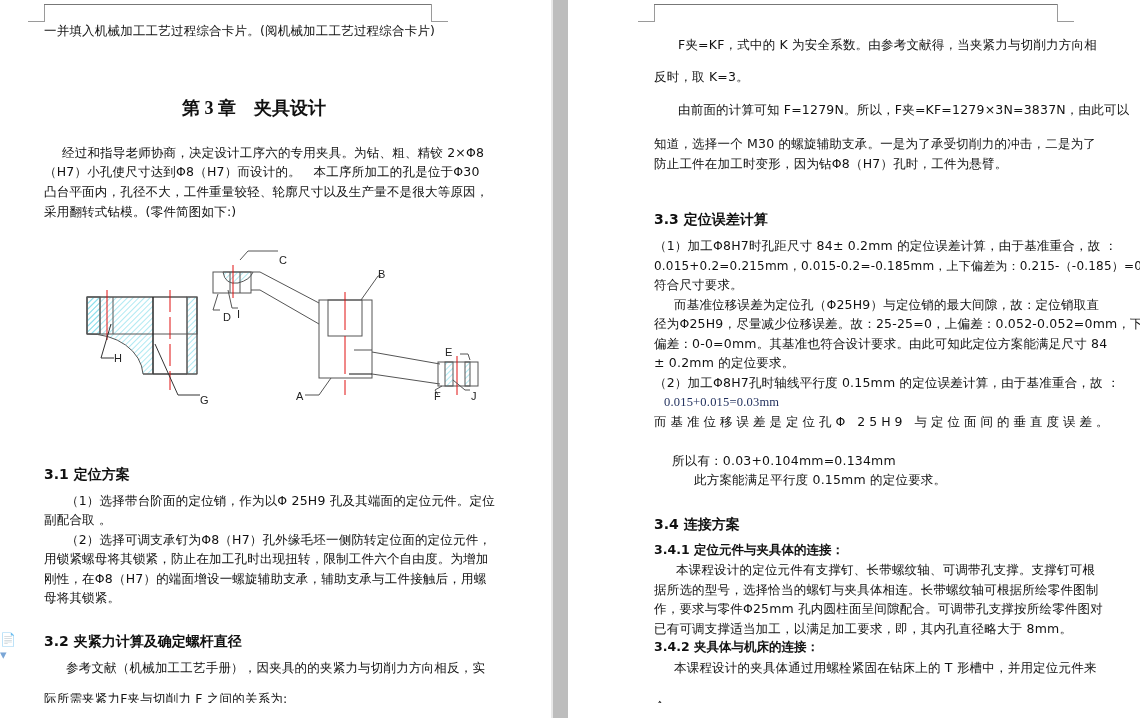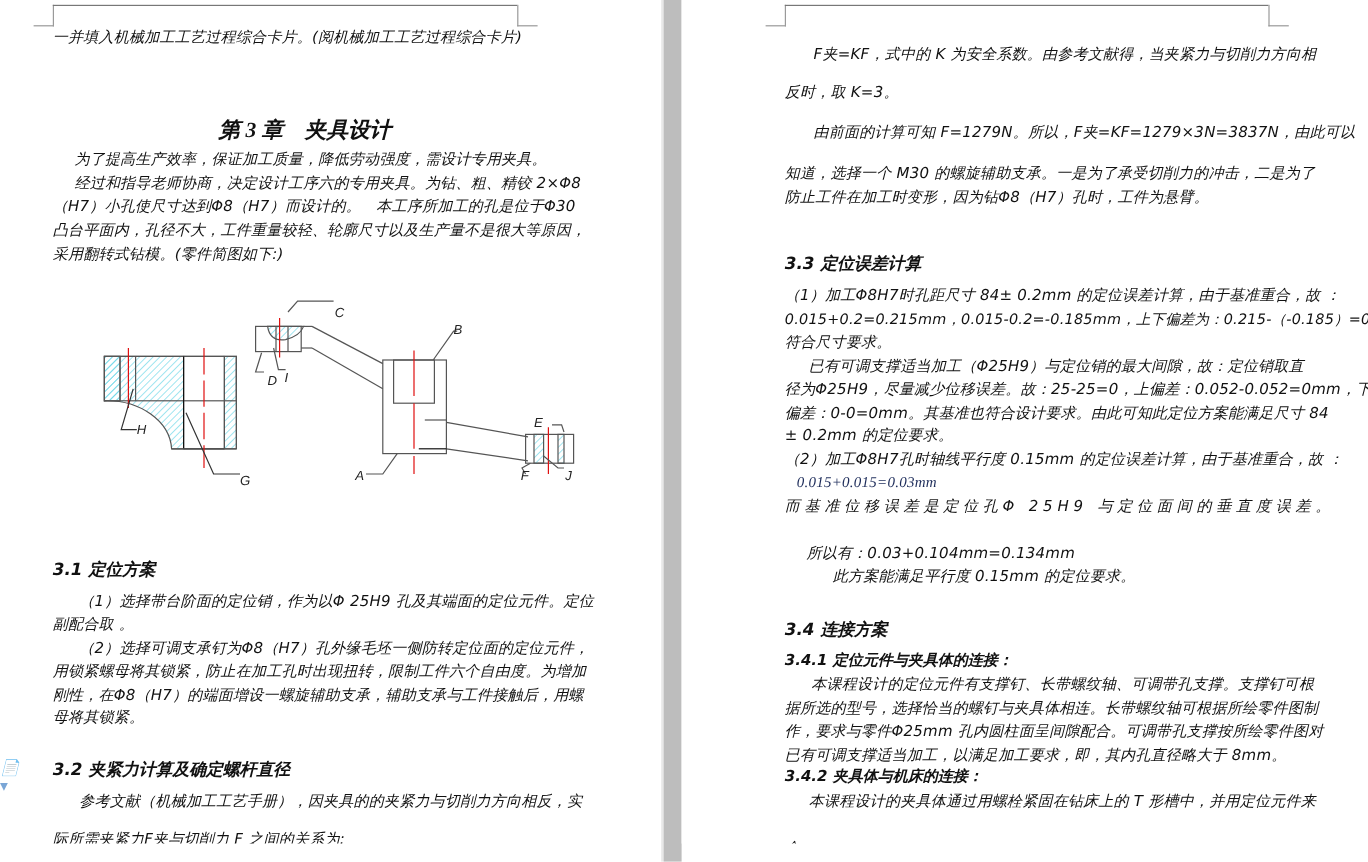--- a/index.html
+++ b/index.html
@@ -1,18 +1,18 @@
 <!DOCTYPE html>
 <html><head>
 <meta charset="utf-8">
 <style>
   html, body { margin:0; padding:0; }
   body { width:1140px; height:718px; overflow:hidden; background:#ffffff; position:relative;
          font-family:"DejaVu Sans","Liberation Sans",sans-serif; color:#111; }
-  .page { position:absolute; top:0; height:703px; background:#fff; overflow:hidden;font-style:italic; }
+  .page { position:absolute; top:0; height:703px; background:#fff; overflow:hidden; }
   #page-left { left:0; width:553px; }
   #page-right { left:568px; width:572px; }
   .gutter { position:absolute; left:553px; top:0; width:15px; height:718px; background:#bdbdbd; }
   .gutter-edge { position:absolute; left:551px; top:0; width:2px; height:718px; background:#e8e8e8; }
   .corner { position:absolute; border-color:#9a9a9a; border-style:solid; width:0; height:0; }
   .line { position:absolute; white-space:nowrap; font-size:12.5px; line-height:18px; letter-spacing:0.2px; }
   .num { font-family:"Liberation Serif","DejaVu Serif",serif; color:#1d2c5a; }
   .chapter { position:absolute; font-family:"Liberation Serif","DejaVu Serif",serif; font-weight:bold; font-size:18px; }
   .h2 { position:absolute; font-weight:bold; font-size:14px; white-space:nowrap; }
   .h3 { position:absolute; font-weight:bold; font-size:12.5px; white-space:nowrap; }
@@ -24,21 +24,20 @@
 <div class="page" id="page-left">
 
   <div class="corner" style="left:28px;top:4px;width:16px;height:17px;border-width:0 1px 1px 0;"></div>
   <div class="corner" style="left:44px;top:4px;width:387px;height:0;border-width:1px 0 0 0;border-color:#777;"></div>
   <div class="corner" style="left:431px;top:4px;width:16px;height:17px;border-width:0 0 1px 1px;"></div>
 
   <div class="line" style="left:44px;top:22px;">一并填入机械加工工艺过程综合卡片。(阅机械加工工艺过程综合卡片)</div>
 
   <div class="chapter" style="left:182px;top:96px;">第 3 章　夹具设计</div>
 
-  <div class="line" style="left:62px;top:124px;">为了提高生产效率，保证加工质量，降低劳动强度，需设计专用夹具。</div>
   <div class="line" style="left:62px;top:144px;">经过和指导老师协商，决定设计工序六的专用夹具。为钻、粗、精铰 2×Φ8</div>
   <div class="line" style="left:44px;top:163px;">（H7）小孔使尺寸达到Φ8（H7）而设计的。　本工序所加工的孔是位于Φ30</div>
   <div class="line" style="left:44px;top:183px;">凸台平面内，孔径不大，工件重量较轻、轮廓尺寸以及生产量不是很大等原因，</div>
   <div class="line" style="left:44px;top:203px;">采用翻转式钻模。(零件简图如下:)</div>
 
   <svg style="position:absolute;left:60px;top:240px;" width="440" height="180" viewBox="0 0 440 180">
     <defs>
       <pattern id="hatch" width="4" height="4" patternUnits="userSpaceOnUse" patternTransform="rotate(45)">
         <line x1="0" y1="0" x2="0" y2="4" stroke="#5fd3e6" stroke-width="1"></line>
       </pattern>
@@ -134,21 +133,21 @@
   <div class="line" style="left:110px;top:36px;">F夹=KF，式中的 K 为安全系数。由参考文献得，当夹紧力与切削力方向相</div>
   <div class="line" style="left:86px;top:68px;">反时，取 K=3。</div>
   <div class="line" style="left:110px;top:101px;">由前面的计算可知 F=1279N。所以，F夹=KF=1279×3N=3837N，由此可以</div>
   <div class="line" style="left:86px;top:135px;">知道，选择一个 M30 的螺旋辅助支承。一是为了承受切削力的冲击，二是为了</div>
   <div class="line" style="left:86px;top:155px;">防止工件在加工时变形，因为钻Φ8（H7）孔时，工件为悬臂。</div>
 
   <div class="h2" style="left:86px;top:211px;">3.3  定位误差计算</div>
   <div class="line" style="left:86px;top:237px;">（1）加工Φ8H7时孔距尺寸  84±  0.2mm 的定位误差计算，由于基准重合，故 ：</div>
   <div class="line" style="left:86px;top:257px;font-size:12px;">0.015+0.2=0.215mm，0.015-0.2=-0.185mm，上下偏差为：0.215-（-0.185）=0.4mm，</div>
   <div class="line" style="left:86px;top:276px;">符合尺寸要求。</div>
-  <div class="line" style="left:106px;top:296px;">已有可调支撑适当加工（Φ25H9）与定位销的最大间隙，故：定位销取直</div>
+  <div class="line" style="left:106px;top:296px;">而基准位移误差为定位孔（Φ25H9）与定位销的最大间隙，故：定位销取直</div>
   <div class="line" style="left:86px;top:315px;">径为Φ25H9，尽量减少位移误差。故：25-25=0，上偏差：0.052-0.052=0mm，下</div>
   <div class="line" style="left:86px;top:335px;">偏差：0-0=0mm。其基准也符合设计要求。由此可知此定位方案能满足尺寸  84</div>
   <div class="line" style="left:86px;top:354px;">±  0.2mm 的定位要求。</div>
   <div class="line" style="left:86px;top:374px;">（2）加工Φ8H7孔时轴线平行度  0.15mm  的定位误差计算，由于基准重合，故 ：</div>
   <div class="line num" style="left:96px;top:393px;">0.015+0.015=0.03mm</div>
   <div class="line" style="left:86px;top:413px;letter-spacing:4px;">而基准位移误差是定位孔Φ 25H9 与定位面间的垂直度误差。</div>
   <div class="line" style="left:104px;top:452px;">所以有：0.03+0.104mm=0.134mm</div>
   <div class="line" style="left:126px;top:471px;">此方案能满足平行度  0.15mm 的定位要求。</div>
 
   <div class="h2" style="left:86px;top:516px;">3.4 连接方案</div>

